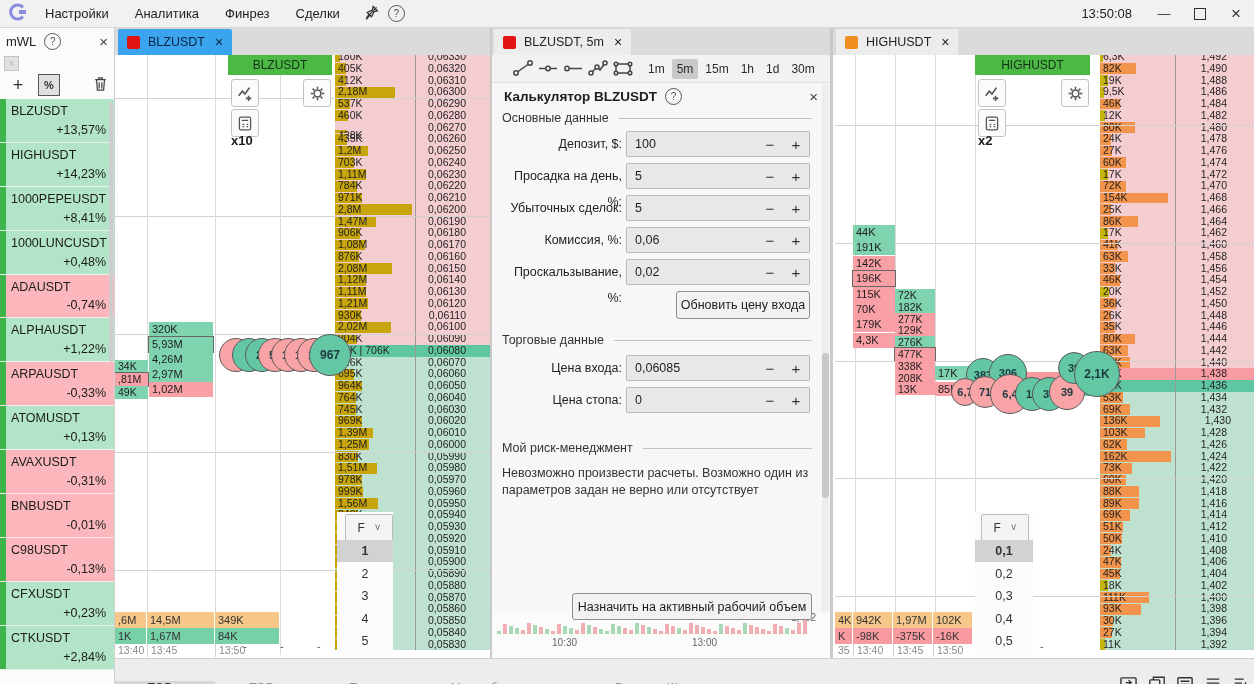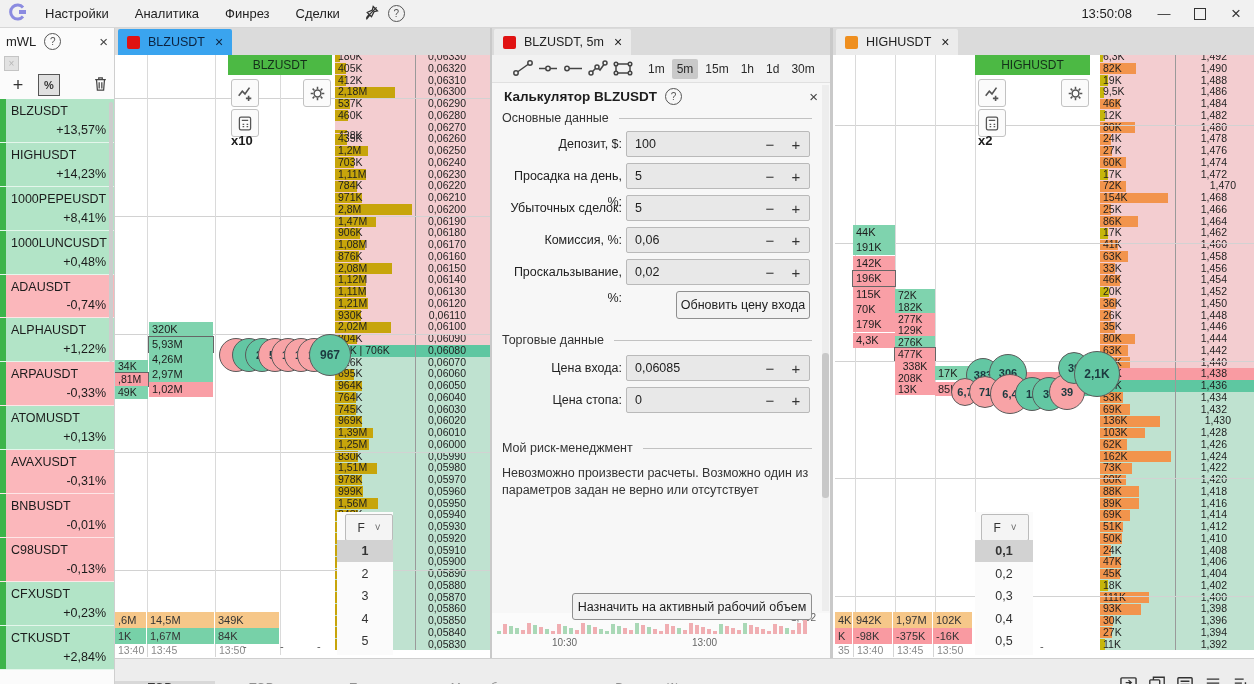--- a/index.html
+++ b/index.html
@@ -752,21 +752,21 @@
           <div class="bar" style="width: 10%; background: rgb(198, 182, 11);"></div>
           <div class="vtx">17K</div>
         </div>
         <div class="price" style="padding-right: 27px;">1,472</div>
       </div>
       <div class="lrow ask">
         <div class="vol" style="flex: 0 0 75px;">
           <div class="bar" style="width: 34.7059%; background: rgb(242, 148, 76);"></div>
           <div class="vtx">72K</div>
         </div>
-        <div class="price" style="padding-right: 18px;">1,470</div>
+        <div class="price" style="padding-right: 27px;">1,470</div>
       </div>
       <div class="lrow ask">
         <div class="vol" style="flex: 0 0 75px;">
           <div class="bar" style="width: 90.5882%; background: rgb(242, 148, 76);"></div>
           <div class="vtx">154K</div>
         </div>
         <div class="price" style="padding-right: 27px;">1,468</div>
       </div>
       <div class="lrow ask">
         <div class="vol" style="flex: 0 0 75px;">
@@ -1300,21 +1300,21 @@
     <div class="cell cp" style="left: 853px; top: 286.6px; width: 42px; height: 15px; line-height: 15px; font-size: 11px;">115K</div>
     <div class="cell cp" style="left: 853px; top: 302px; width: 42px; height: 15px; line-height: 15px; font-size: 11px;">70K</div>
     <div class="cell cp" style="left: 853px; top: 317.4px; width: 42px; height: 15px; line-height: 15px; font-size: 11px;">179K</div>
     <div class="cell cp" style="left: 853px; top: 332.8px; width: 42px; height: 15px; line-height: 15px; font-size: 11px;">4,3K</div>
     <div class="cell cg" style="left: 895px; top: 289px; width: 40px; height: 12px; line-height: 12px; font-size: 10.5px;">72K</div>
     <div class="cell cg" style="left: 895px; top: 300.8px; width: 40px; height: 12px; line-height: 12px; font-size: 10.5px;">182K</div>
     <div class="cell cp" style="left: 895px; top: 312.6px; width: 40px; height: 12px; line-height: 12px; font-size: 10.5px;">277K</div>
     <div class="cell cp" style="left: 895px; top: 324.4px; width: 40px; height: 12px; line-height: 12px; font-size: 10.5px;">129K</div>
     <div class="cell cg" style="left: 895px; top: 336.2px; width: 40px; height: 12px; line-height: 12px; font-size: 10.5px;">276K</div>
     <div class="cell cp cb" style="left: 895px; top: 348px; width: 40px; height: 12px; line-height: 12px; font-size: 10.5px;">477K</div>
-    <div class="cell cp" style="left: 895px; top: 359.8px; width: 40px; height: 12px; line-height: 12px; font-size: 10.5px; text-align: center;">338K</div>
+    <div class="cell cp" style="left: 895px; top: 359.8px; width: 40px; height: 12px; line-height: 12px; font-size: 10.5px;">338K</div>
     <div class="cell cp" style="left: 895px; top: 371.6px; width: 40px; height: 12px; line-height: 12px; font-size: 10.5px;">208K</div>
     <div class="cell cp" style="left: 895px; top: 383.4px; width: 40px; height: 12px; line-height: 12px; font-size: 10.5px;">13K</div>
     <div class="cell cg" style="left: 935px; top: 366px; width: 40px; height: 14px; line-height: 14px; font-size: 11px;">17K</div>
     <div class="cell cp" style="left: 935px; top: 382px; width: 40px; height: 14px; line-height: 14px; font-size: 11px;">85K</div>
     <div class="bub bubp" style="left: 219px; top: 338px; width: 34px; height: 34px; font-size: 11px;">2</div>
     <div class="bub bubg" style="left: 232px; top: 338px; width: 34px; height: 34px; font-size: 11px;">1</div>
     <div class="bub bubg" style="left: 245px; top: 338px; width: 34px; height: 34px; font-size: 11px;">28</div>
     <div class="bub bubp" style="left: 258px; top: 338px; width: 34px; height: 34px; font-size: 11px;">51</div>
     <div class="bub bubp" style="left: 271px; top: 338px; width: 34px; height: 34px; font-size: 11px;">15</div>
     <div class="bub bubp" style="left: 284px; top: 338px; width: 34px; height: 34px; font-size: 11px;">12</div>

